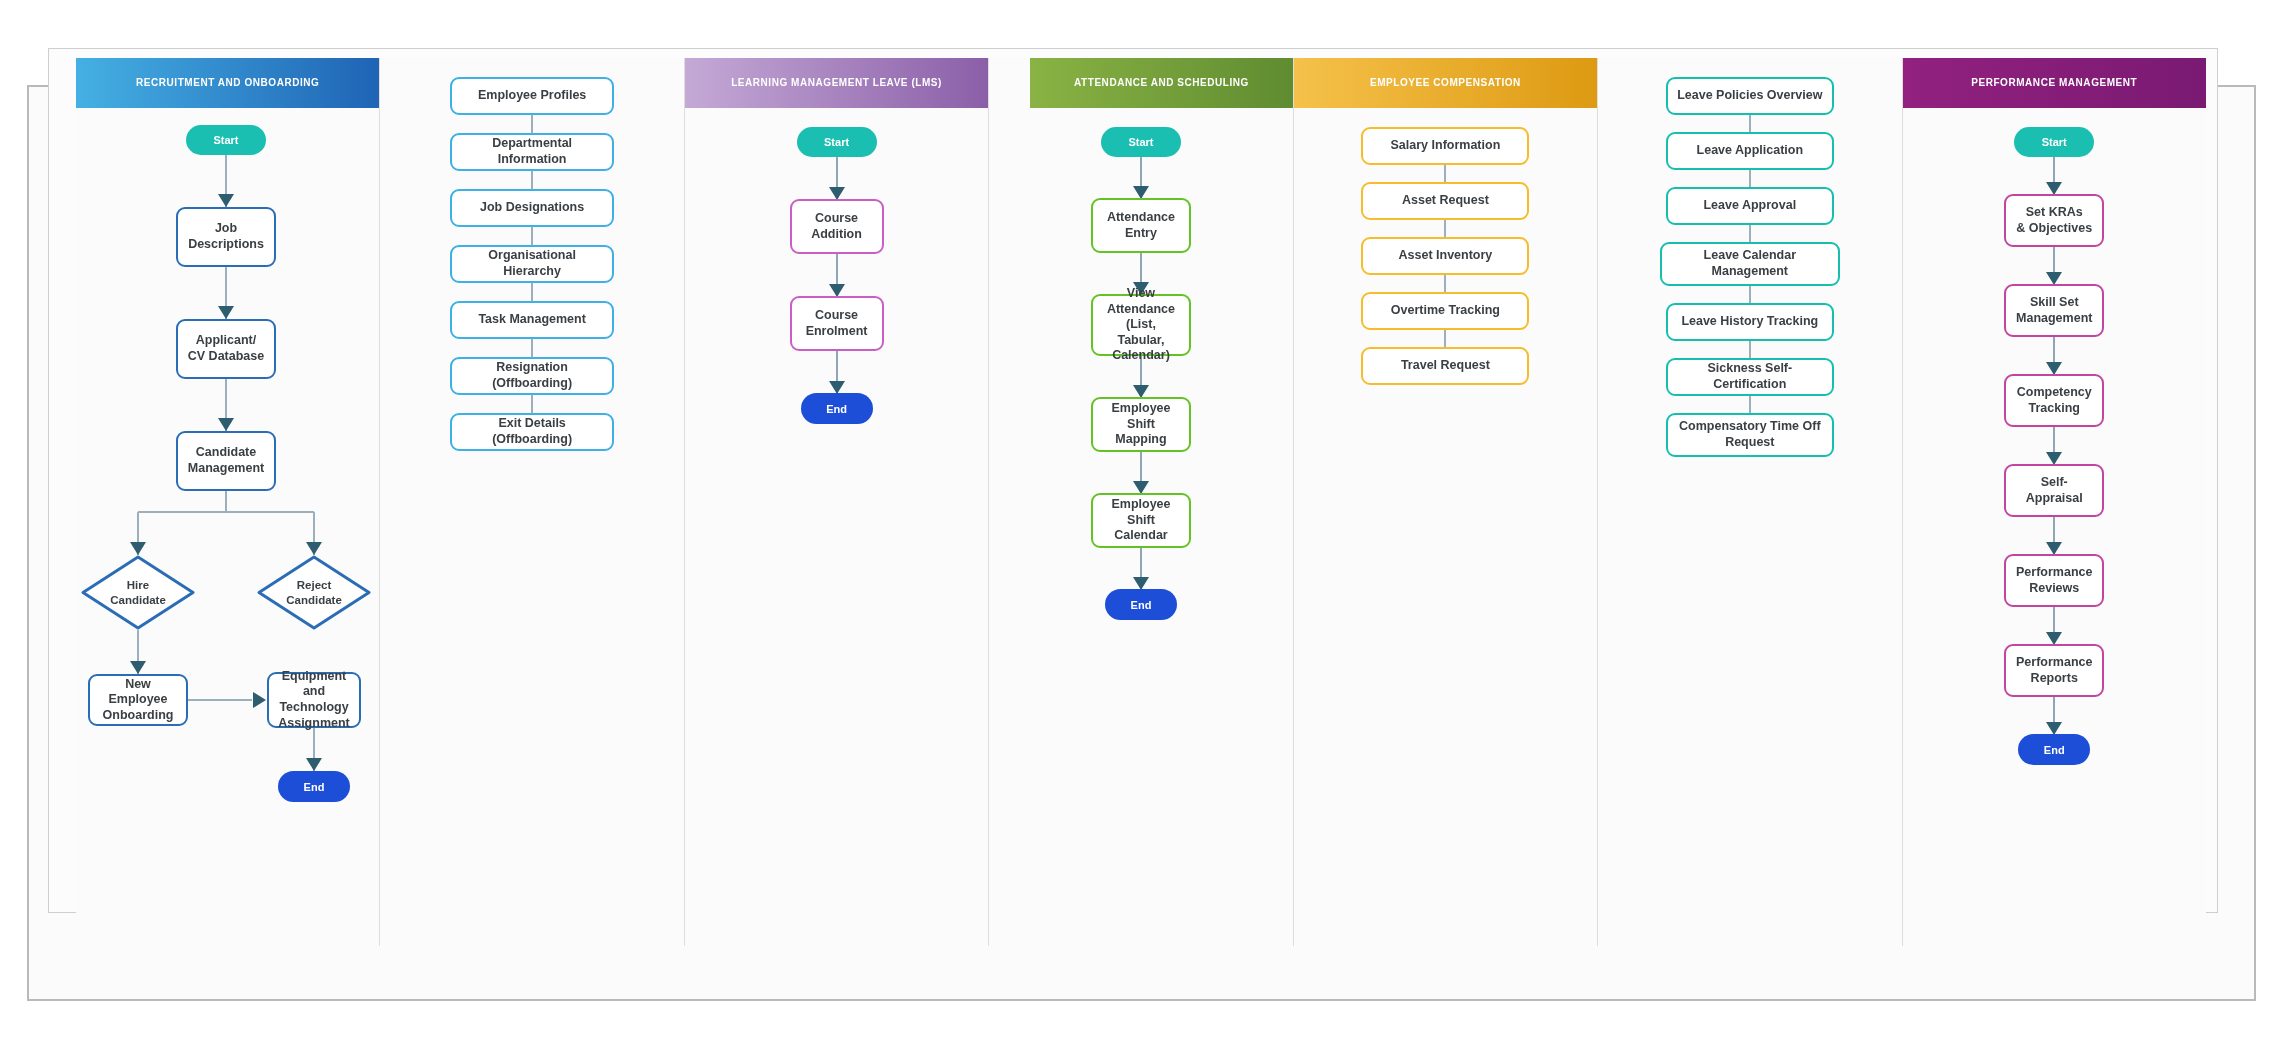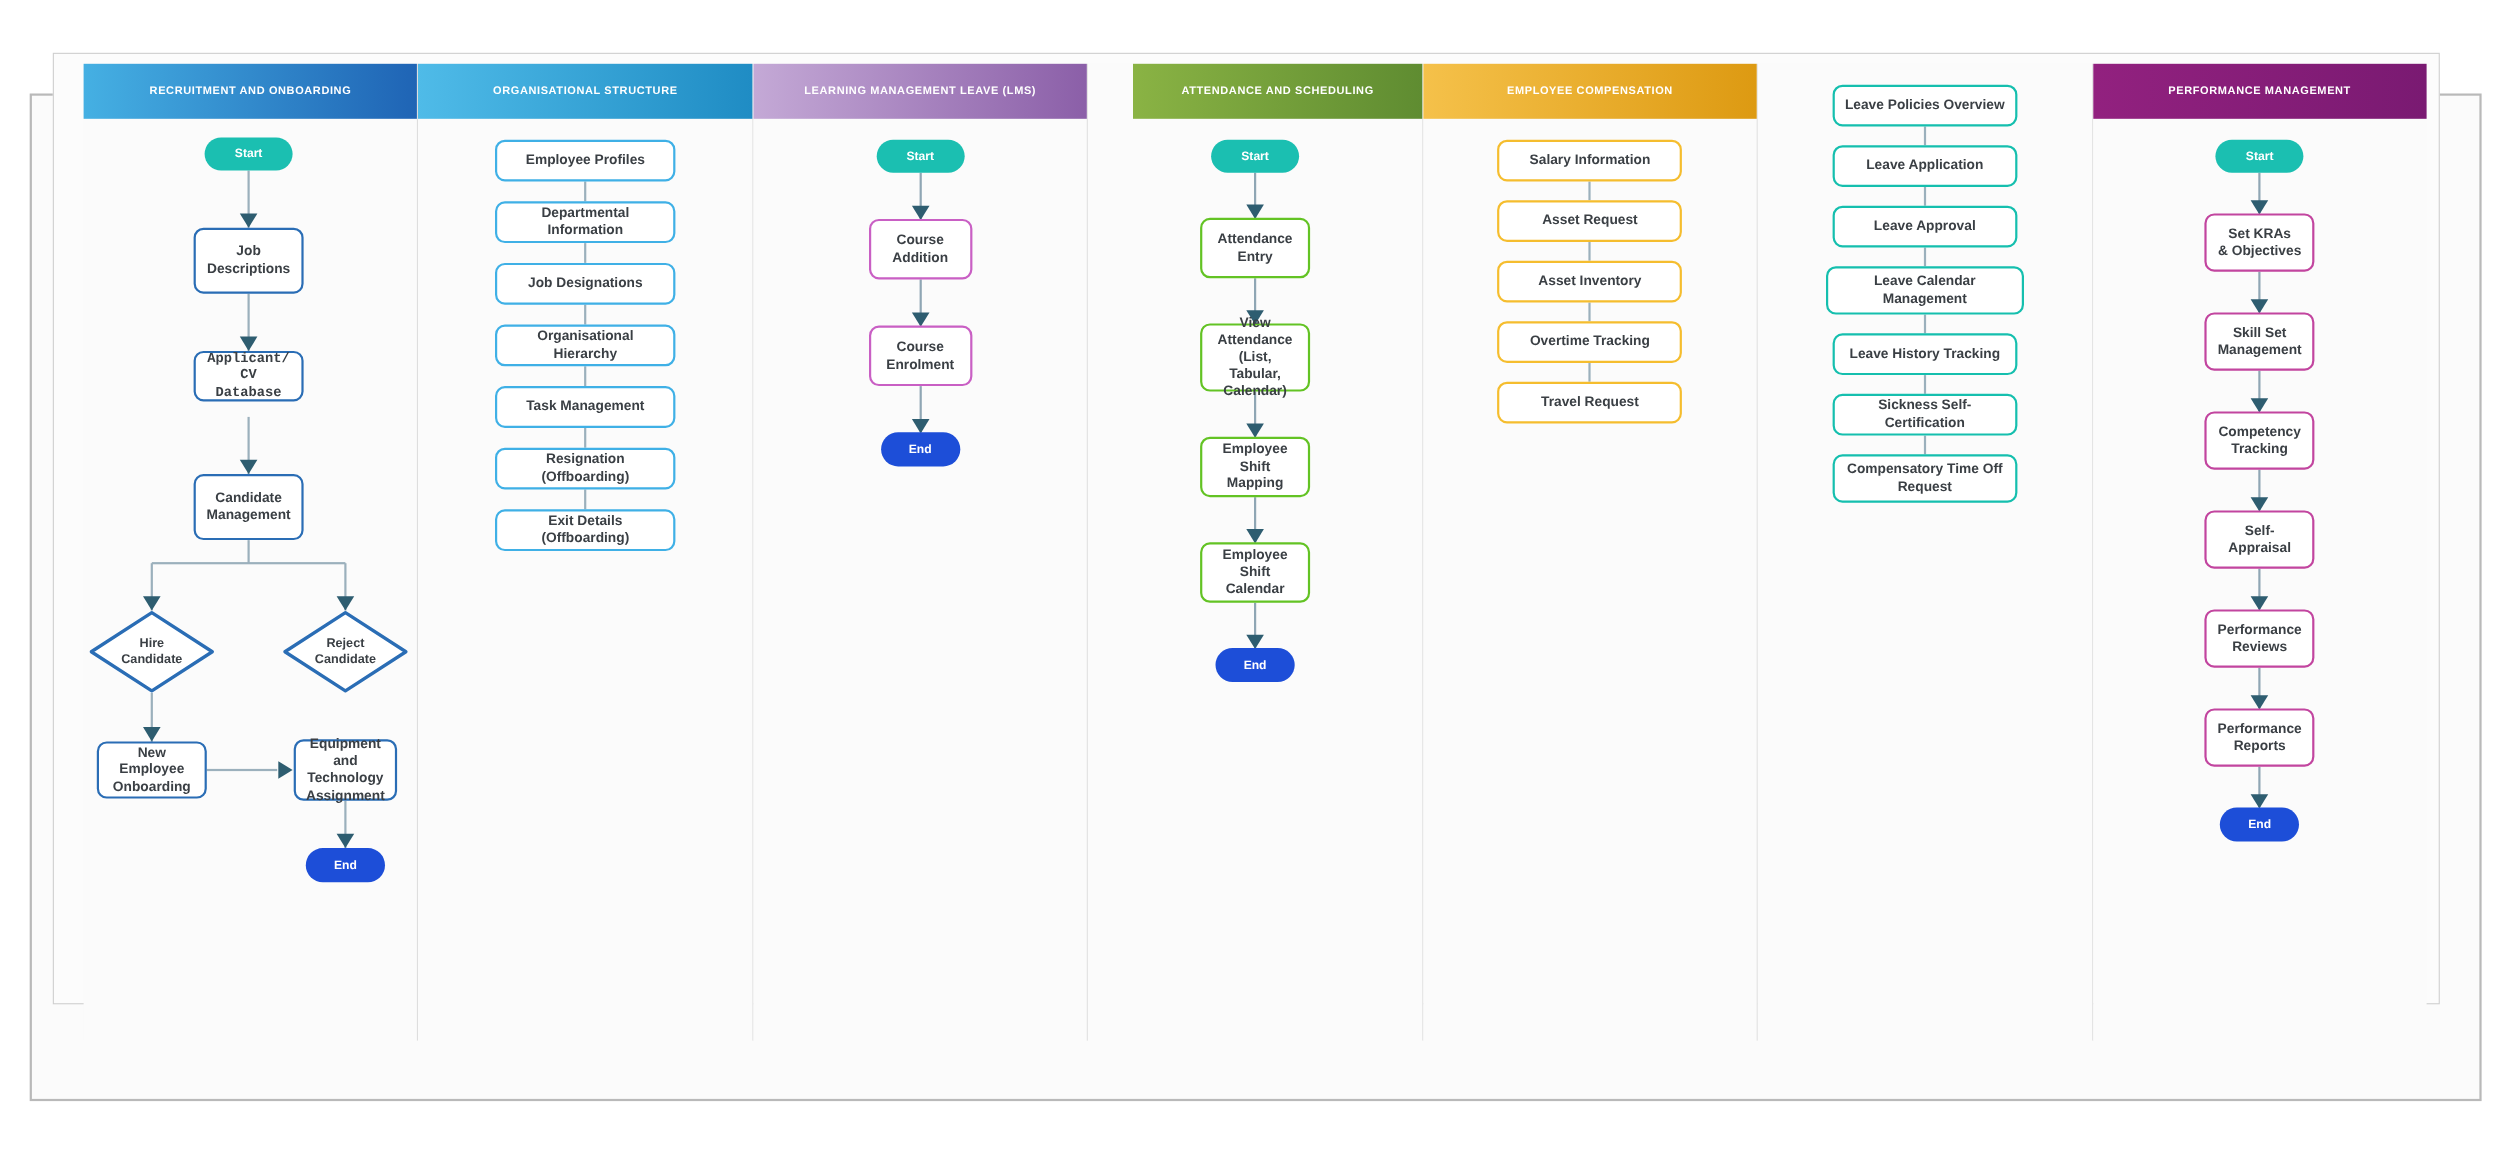--- a/index.html
+++ b/index.html
@@ -200,21 +200,21 @@
         <div class="col-body" style="padding-top: 0px;">
           <div class="c1-canvas">
             <div class="pill" style="position: absolute; left: 110px; top: 17px;">Start</div>
             <div class="vline" style="left: 149px; top: 47px; height: 52px;"></div>
             <div class="arrowhead" style="left: 141.5px; top: 86px;"></div>
             <div class="node proc" style="border-color: rgb(42, 109, 181); width: 100px; height: 60px; position: absolute; left: 100px; top: 99px;">
               <span>Job Descriptions</span>
             </div>
             <div class="vline" style="left: 149px; top: 159px; height: 52px;"></div>
             <div class="arrowhead" style="left: 141.5px; top: 198px;"></div>
-            <div class="node proc" style="border-color: rgb(42, 109, 181); width: 100px; height: 46px; position: absolute; left: 100px; top: 211px; font-family: Liberation Mono, monospace;">
+            <div class="node proc" style="border-color: rgb(42, 109, 181); width: 100px; height: 60px; position: absolute; left: 100px; top: 211px;">
               <span>Applicant/<br>CV Database</span>
             </div>
             <div class="vline" style="left: 149px; top: 271px; height: 52px;"></div>
             <div class="arrowhead" style="left: 141.5px; top: 310px;"></div>
             <div class="node proc" style="border-color: rgb(42, 109, 181); width: 100px; height: 60px; position: absolute; left: 100px; top: 323px;">
               <span>Candidate Management</span>
             </div>
             <div class="vline" style="left: 149px; top: 383px; height: 21px;"></div>
             <div class="hline" style="left: 62px; top: 403px; width: 176px;"></div>
             <div class="vline" style="left: 61px; top: 404px; height: 43px;"></div>
@@ -243,21 +243,20 @@
             </div>
             <div class="hline" style="left: 112px; top: 591px; width: 64px;"></div>
             <div class="arrowhead right" style="left: 177px; top: 583.5px;"></div>
             <div class="vline" style="left: 237px; top: 620px; height: 44px;"></div>
             <div class="arrowhead" style="left: 229.5px; top: 650px;"></div>
             <div class="pill end" style="position: absolute; left: 202px; top: 663px;">End</div>
           </div>
         </div>
       </div>
       <div class="col">
-        <div class="col-head" style="background: linear-gradient(90deg, rgb(79, 187, 232), rgb(31, 140, 196));">ORGANISATIONAL STRUCTURE</div>
         <div class="col-body">
           <div class="node proc" style="border-color: rgb(63, 176, 230); width: 164px; height: 38px;">
             <span>Employee Profiles</span>
           </div>
           <div class="conn plain" style="height: 18px;"></div>
           <div class="node proc" style="border-color: rgb(63, 176, 230); width: 164px; height: 38px;">
             <span>Departmental Information</span>
           </div>
           <div class="conn plain" style="height: 18px;"></div>
           <div class="node proc" style="border-color: rgb(63, 176, 230); width: 164px; height: 38px;">

